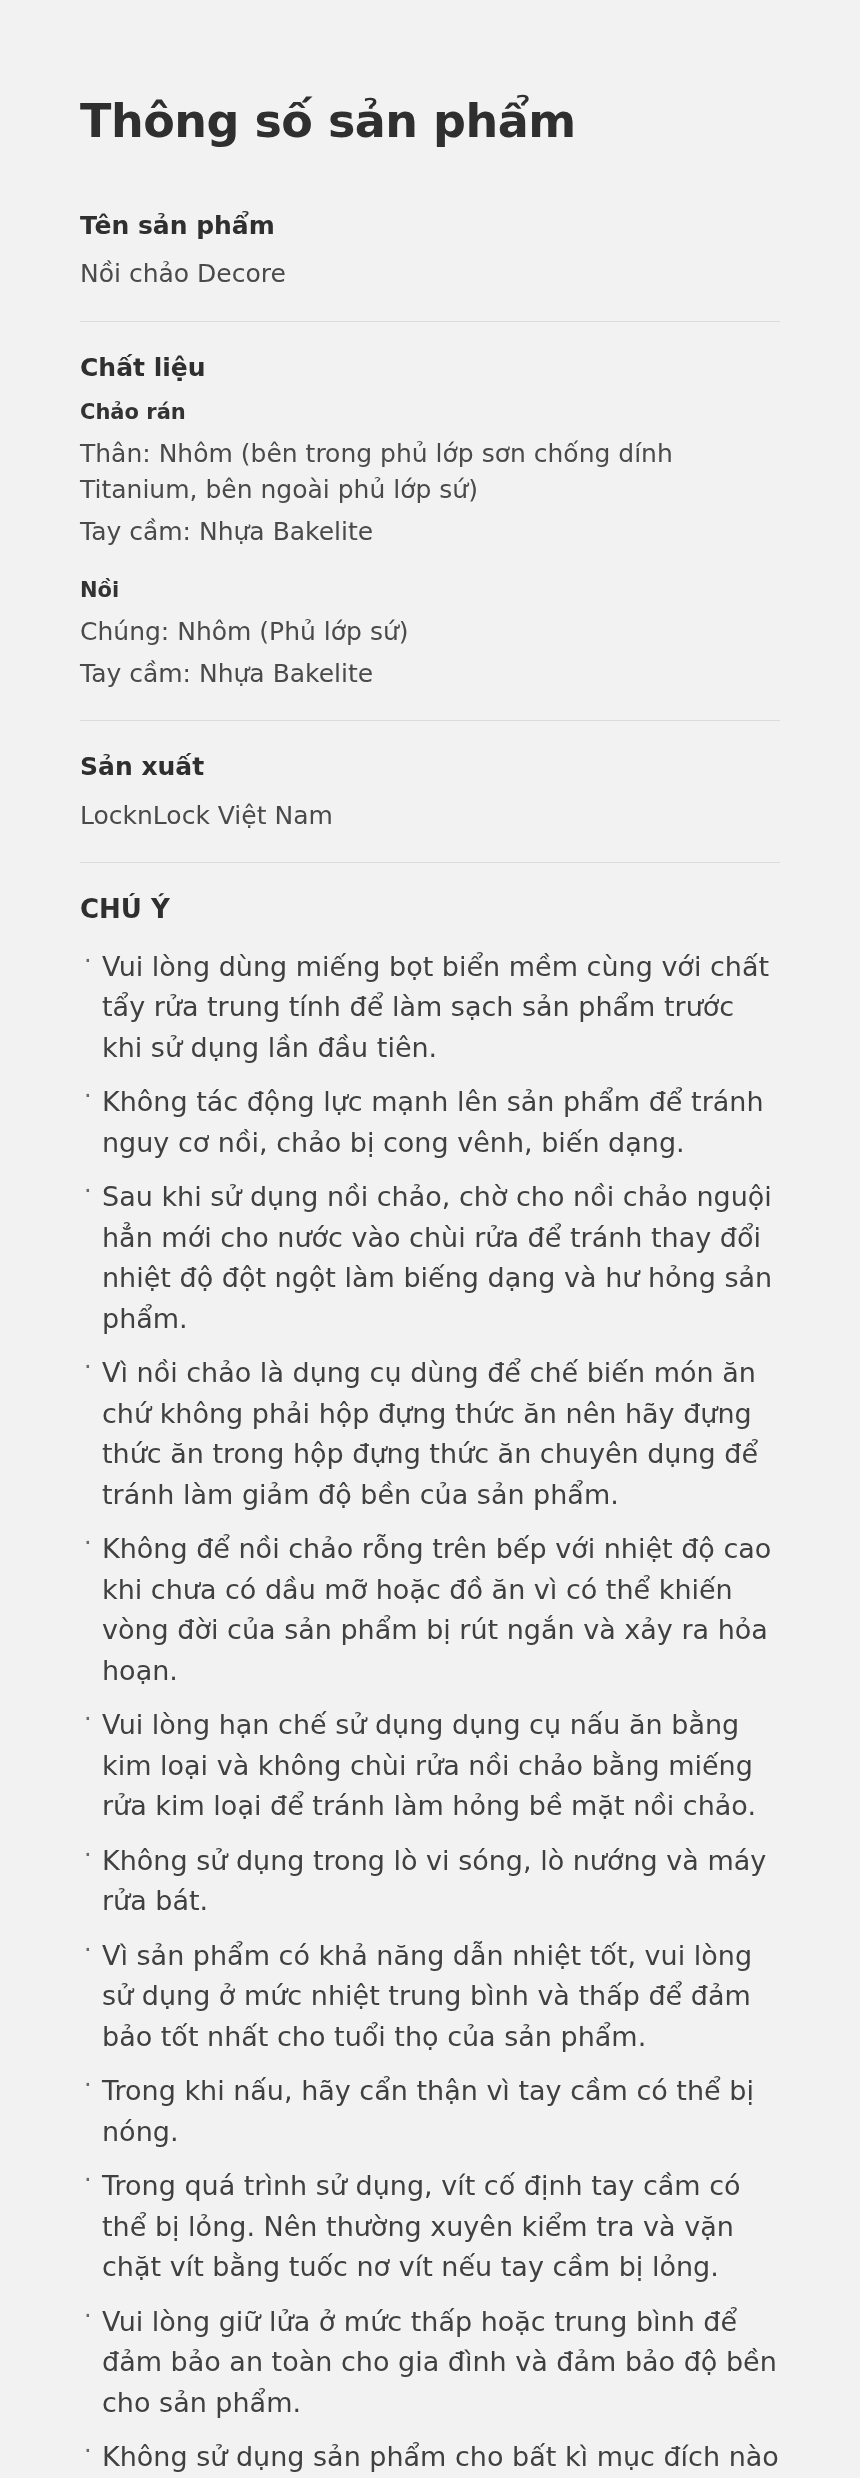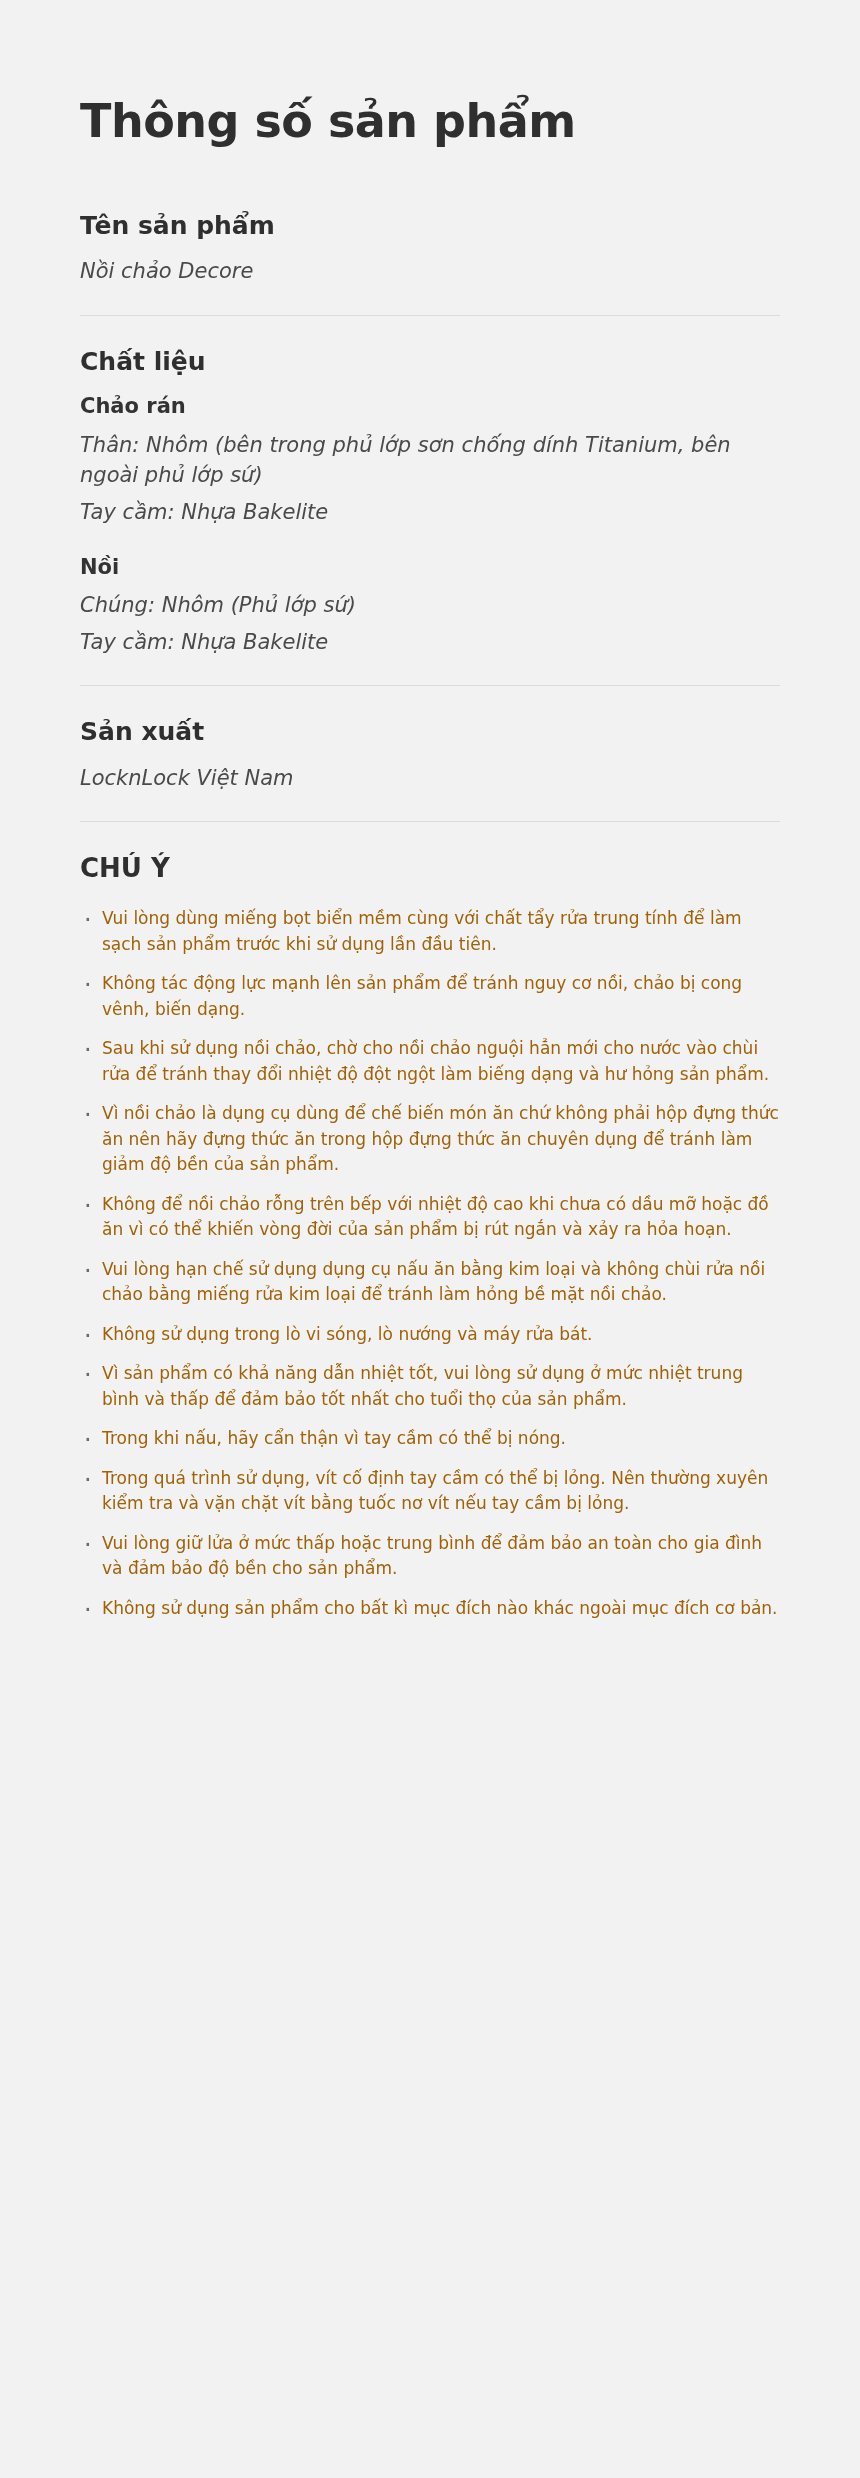--- a/index.html
+++ b/index.html
@@ -37,26 +37,25 @@
     font-weight: 700;
     color: #2f2f2f;
     margin: 0 0 14px 0;
     line-height: 1.3;
   }
   .section-heading.notice {
     font-size: 26px;
     margin-bottom: 20px;
   }
   .body-text {
-    font-size: 21px;
+    font-size: 25px;
     line-height: 1.45;
     color: #4a4a4a;
     margin: 0 0 6px 0;
     font-weight: 400;
-    font-style: italic;
   }
   .sub-heading {
     font-size: 21px;
     font-weight: 700;
     color: #333;
     margin: 1px 0 8px 0;
     line-height: 1.4;
   }
   .group {
     margin-bottom: 26px;
@@ -70,23 +69,23 @@
     margin: 28px 0 30px 0;
   }
   .notice-list {
     list-style: none;
     margin: 0;
     padding: 0;
   }
   .notice-item {
     position: relative;
     padding-left: 22px;
-    font-size: 17px;
+    font-size: 27px;
     line-height: 1.5;
-    color: #a16207;
+    color: #404040;
     margin-bottom: 14px;
   }
   .notice-item:before {
     content: "·";
     position: absolute;
     left: 4px;
     top: -2px;
     font-size: 24px;
     color: #6a6a6a;
     line-height: 1.4;

